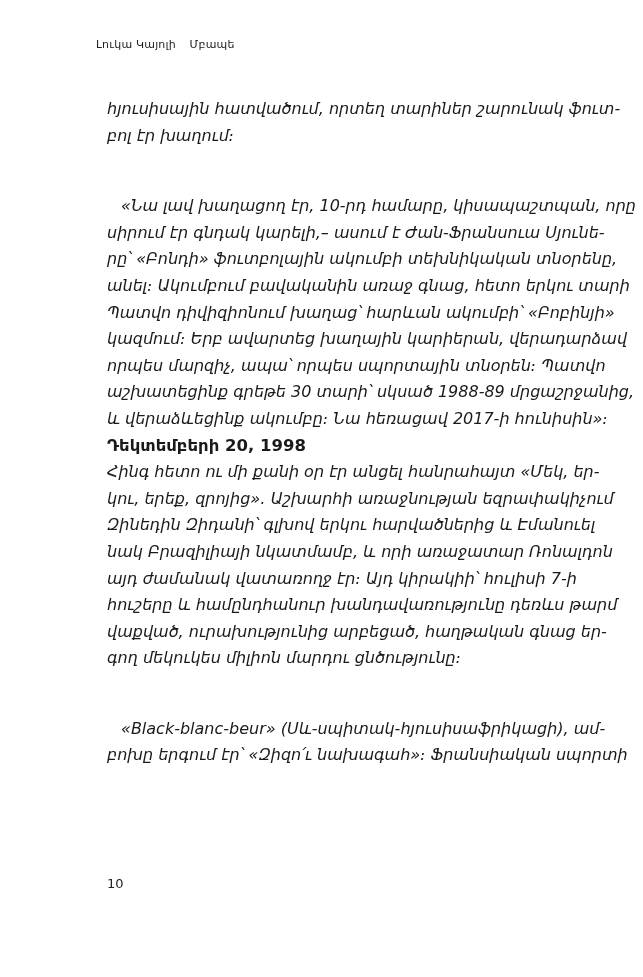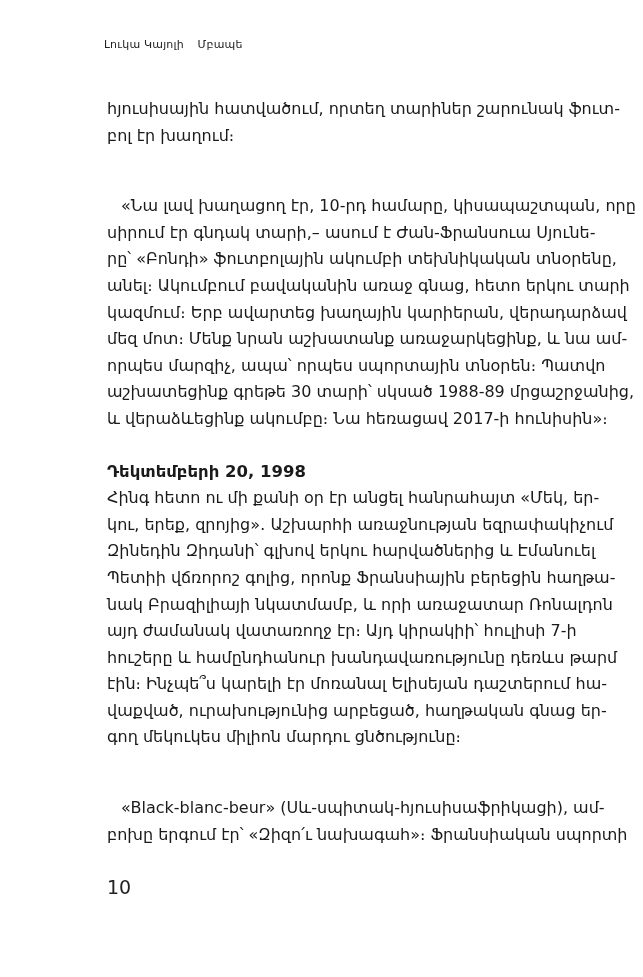--- a/index.html
+++ b/index.html
@@ -1,75 +1,73 @@
 <!DOCTYPE html>
 <html><head>
   <meta charset="utf-8">
   <style>
     html, body { margin: 0; padding: 0; background: #ffffff; }
     body {
       width: 643px; height: 977px; position: relative; overflow: hidden;
       font-family: "DejaVu Sans", sans-serif; color: #1a1a1a;
     }
     .running-head {
-      position: absolute; left: 104px; top: 38px;
+      position: absolute; left: 96px; top: 38px;
       font-size: 11px; letter-spacing: 0.2px; color: #222;
     }
     .running-head span + span { margin-left: 10px; }
     .text-block {
       position: absolute; left: 107px; top: 96px; width: 434px;
       font-size: 16px; line-height: 26.6px;
     }
-    .line { display: block; white-space: nowrap; text-align: justify; text-align-last: justify; height: 26.6px; overflow: visible; }
+    .line { display: block; white-space: nowrap; text-align: justify; text-align-last: justify; height: 26.6px; overflow: visible; font-style: italic; }
     .line.last { text-align-last: left; }
     .line.indent { padding-left: 14px; margin-top: 44px; }
     .heading {
       font-weight: bold; font-size: 16.5px; display: block; height: 26.6px;
-      margin-top: 26px; white-space: nowrap;
+      white-space: nowrap;
     }
     .folio {
-      position: absolute; left: 107px; top: 876px; font-size: 19px; color: #222;
+      position: absolute; left: 107px; top: 876px; font-size: 13px; color: #222;
     }
   </style>
 </head>
 <body>
 
 <div class="running-head">
   <span>Լուկա Կայոլի</span>
   <span>Մբապե</span>
 </div>
 
 <div class="text-block">
   <div>
     <span class="line">հյուսիսային հատվածում, որտեղ տարիներ շարունակ ֆուտ-</span>
     <span class="line last">բոլ էր խաղում։</span>
   </div>
   <div>
     <span class="line indent">«Նա լավ խաղացող էր, 10-րդ համարը, կիսապաշտպան, որը</span>
-    <span class="line">սիրում էր գնդակ տարի,– ասում է Ժան-Ֆրանսուա Սյունե-</span>
+    <span class="line">սիրում էր գնդակ կարելի,– ասում է Ժան-Ֆրանսուա Սյունե-</span>
     <span class="line">րը՝ «Բոնդի» ֆուտբոլային ակումբի տեխնիկական տնօրենը,</span>
     <span class="line">անել։ Ակումբում բավականին առաջ գնաց, հետո երկու տարի</span>
+    <span class="line">Պատվո դիվիզիոնում խաղաց՝ հարևան ակումբի՝ «Բոբինյի»</span>
     <span class="line">կազմում։ Երբ ավարտեց խաղային կարիերան, վերադարձավ</span>
-    <span class="line">մեզ մոտ։ Մենք նրան աշխատանք առաջարկեցինք, և նա ամ-</span>
     <span class="line">որպես մարզիչ, ապա՝ որպես սպորտային տնօրեն։ Պատվո</span>
     <span class="line">աշխատեցինք գրեթե 30 տարի՝ սկսած 1988-89 մրցաշրջանից,</span>
     <span class="line last">և վերաձևեցինք ակումբը։ Նա հեռացավ 2017-ի հունիսին»։</span>
   </div>
 
   <span class="heading">Դեկտեմբերի 20, 1998</span>
 
   <div>
     <span class="line">Հինգ հետո ու մի քանի օր էր անցել հանրահայտ «Մեկ, եր-</span>
     <span class="line">կու, երեք, զրոյից»․ Աշխարհի առաջնության եզրափակիչում</span>
     <span class="line">Զինեդին Զիդանի՝ գլխով երկու հարվածներից և Էմանուել</span>
-    <span class="line">Պետիի վճռորոշ գոլից, որոնք Ֆրանսիային բերեցին հաղթա-</span>
     <span class="line">նակ Բրազիլիայի նկատմամբ, և որի առաջատար Ռոնալդոն</span>
     <span class="line">այդ ժամանակ վատառողջ էր։ Այդ կիրակիի՝ հուլիսի 7-ի</span>
     <span class="line">հուշերը և համընդհանուր խանդավառությունը դեռևս թարմ</span>
-    <span class="line">էին։ Ինչպե՞ս կարելի էր մոռանալ Ելիսեյան դաշտերում հա-</span>
     <span class="line">վաքված, ուրախությունից արբեցած, հաղթական գնաց եր-</span>
     <span class="line last">գող մեկուկես միլիոն մարդու ցնծությունը։</span>
   </div>
   <div>
     <span class="line indent">«Black-blanc-beur» (Սև-սպիտակ-հյուսիսաֆրիկացի), ամ-</span>
     <span class="line">բոխը երգում էր՝ «Զիզո՛ւ նախագահ»։ Ֆրանսիական սպորտի</span>
   </div>
 </div>
 
 <div class="folio">10</div>

